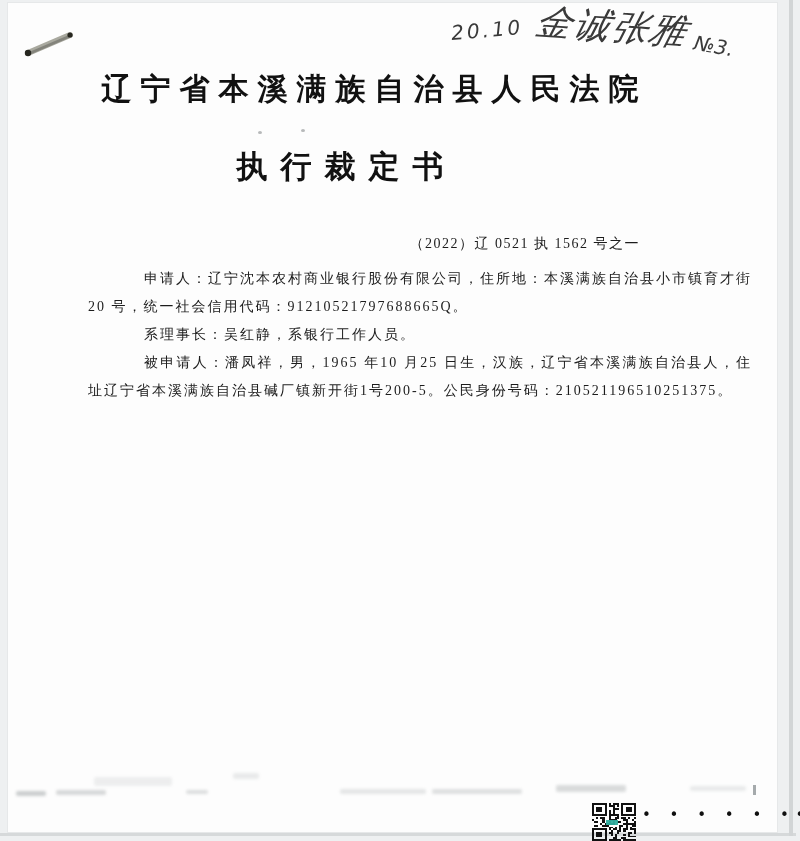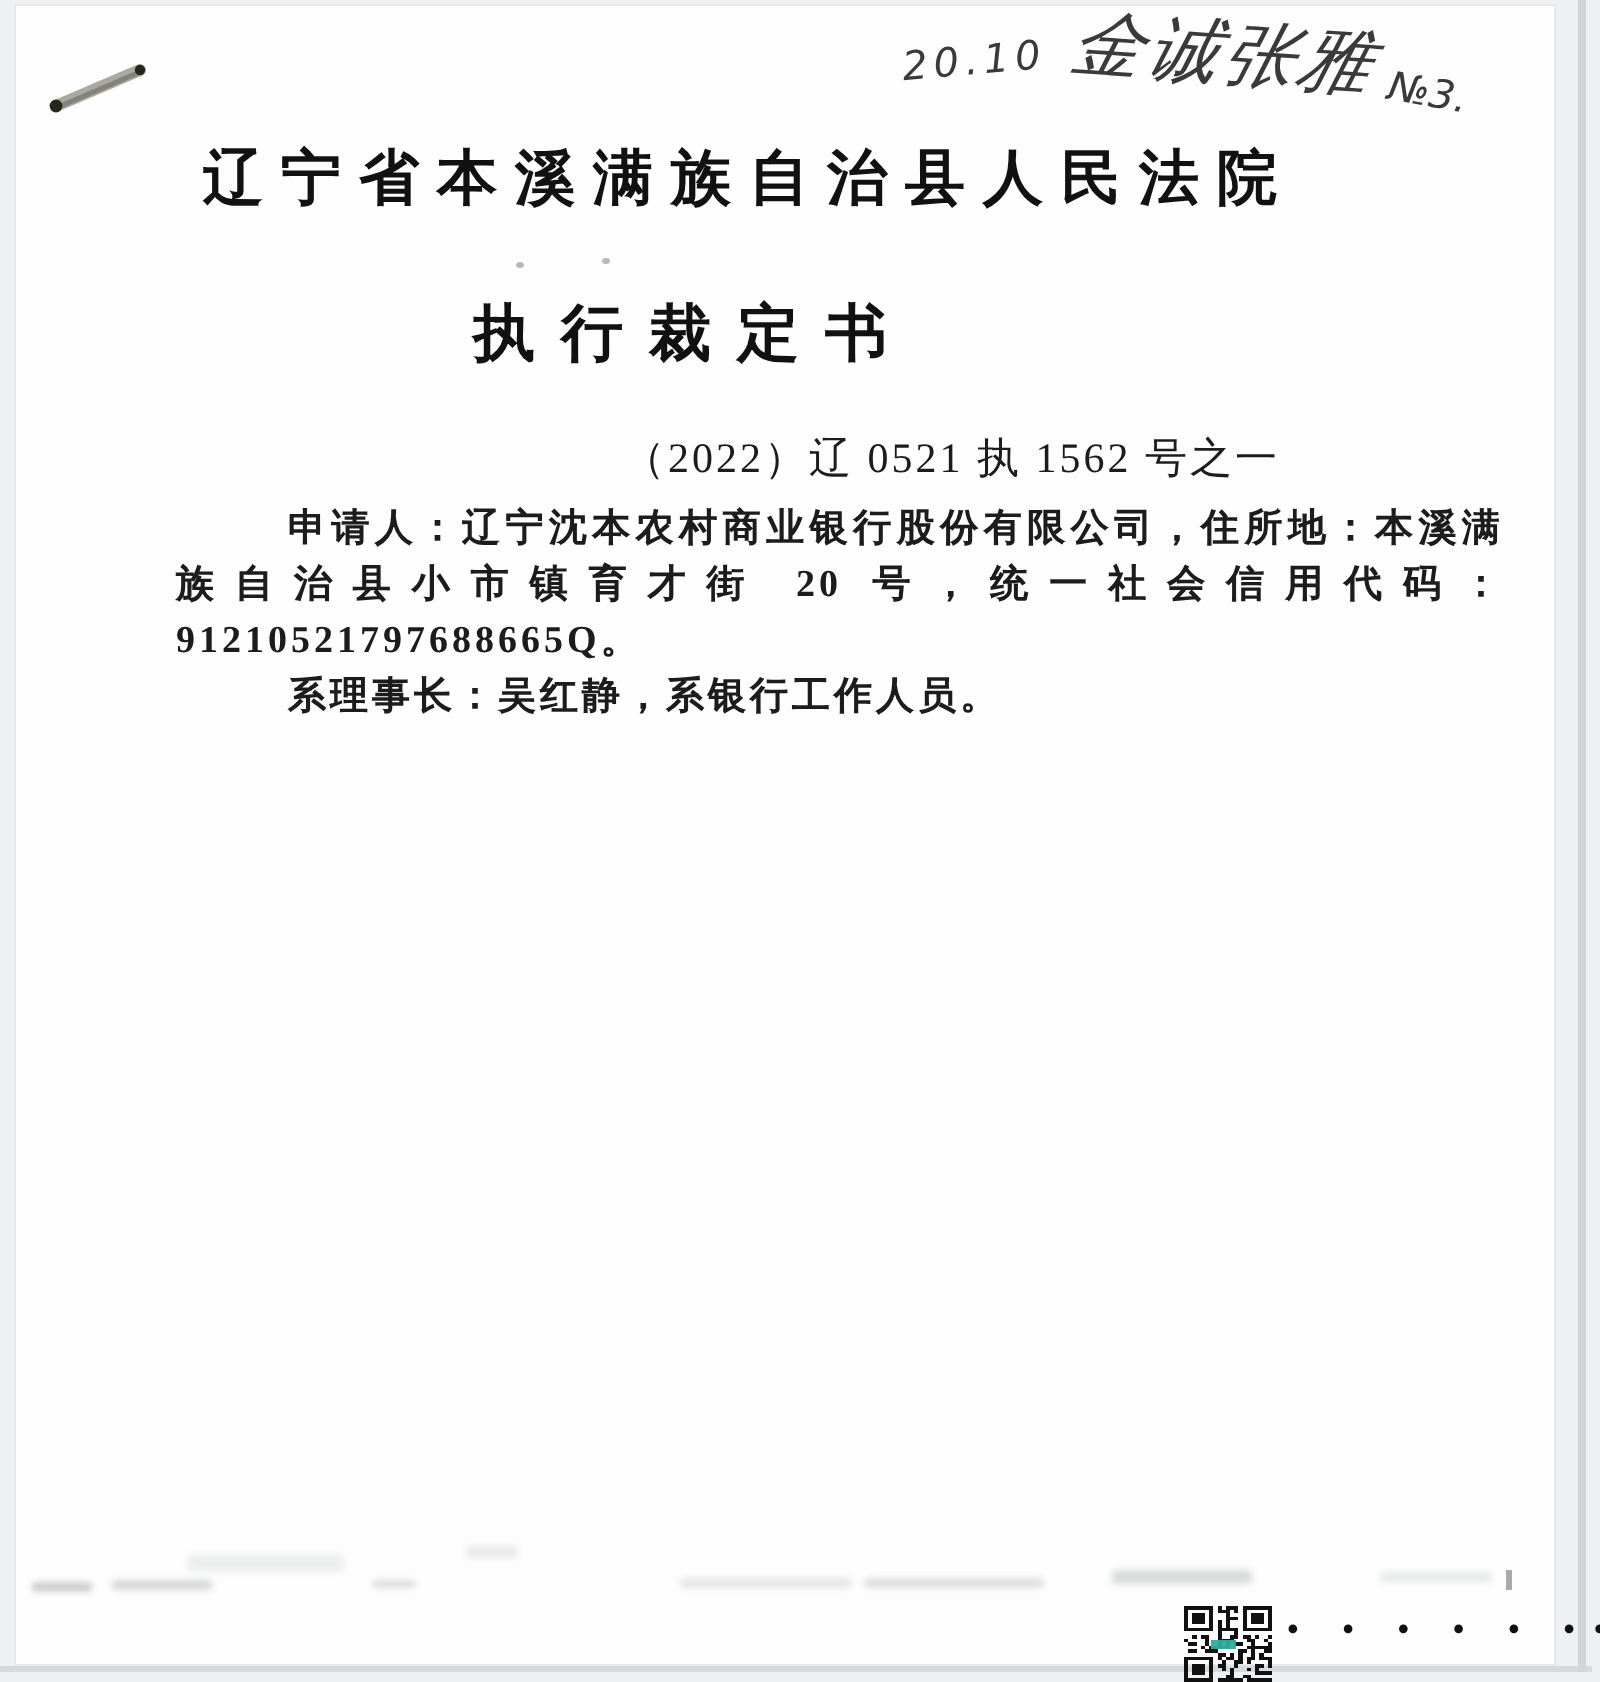--- a/index.html
+++ b/index.html
@@ -49,27 +49,27 @@
   .fdot{position:absolute;width:4px;height:3px;background:#7d8284;border-radius:50%;opacity:.55;}
   .fdot1{left:250px;top:128px;}
   .fdot2{left:293px;top:126px;}
   .title{
     position:absolute;left:0;top:143px;width:100%;margin:0;
     text-align:center;transform:translateX(-46px);
     font-size:31px;font-weight:bold;letter-spacing:13px;color:#111;
     white-space:nowrap;
   }
   .caseno{
-    position:absolute;top:212px;right:137px;
-    font-size:21px;letter-spacing:1.5px;color:var(--ink);white-space:nowrap;
+    position:absolute;top:232px;right:137px;
+    font-size:14px;letter-spacing:1.5px;color:var(--ink);white-space:nowrap;
   }
   .docbody{
-    position:absolute;left:80px;top:248px;width:664px;
-    font-size:19px;line-height:28px;letter-spacing:2px;
-    color:var(--ink);text-align:justify;font-weight:bold;
+    position:absolute;left:80px;top:262px;width:664px;
+    font-size:14px;line-height:28px;letter-spacing:2px;
+    color:var(--ink);text-align:justify;
   }
   .docbody p{margin:0;text-indent:56px;}
   .smudges i{position:absolute;display:block;background:#8f9597;border-radius:2px;filter:blur(1.5px);}
   .qr{position:absolute;left:584px;top:800px;width:44px;height:38px;}
   .qr svg{width:100%;height:100%;display:block;}
   .dotsrow{
     position:absolute;left:634px;top:803px;width:130px;
     font-family:"DejaVu Sans",sans-serif;
     font-size:15px;letter-spacing:6.5px;word-spacing:1px;color:#101010;
     white-space:nowrap;
@@ -97,20 +97,21 @@
     <div class="fdot fdot1"></div>
     <div class="fdot fdot2"></div>
 
     <h2 class="title">执行裁定书</h2>
 
     <div class="caseno">（2022）辽 0521 执 1562 号之一</div>
 
     <div class="docbody">
       <p>申请人：辽宁沈本农村商业银行股份有限公司，住所地：本溪满族自治县小市镇育才街 20 号，统一社会信用代码：91210521797688665Q。</p>
       <p>系理事长：吴红静，系银行工作人员。</p>
+      <p>被申请人：潘凤祥，男，1965 年10 月25 日生，汉族，辽宁省本溪满族自治县人，住址辽宁省本溪满族自治县碱厂镇新开街1号200-5。公民身份号码：210521196510251375。</p>
     </div>
 
     <div class="smudges">
       <i style="left:8px;  top:788px;width:30px;height:5px;opacity:.45;"></i>
       <i style="left:48px; top:787px;width:50px;height:5px;opacity:.35;"></i>
       <i style="left:86px; top:774px;width:78px;height:9px;opacity:.14;"></i>
       <i style="left:178px;top:787px;width:22px;height:4px;opacity:.30;"></i>
       <i style="left:225px;top:770px;width:26px;height:6px;opacity:.18;"></i>
       <i style="left:332px;top:786px;width:86px;height:5px;opacity:.22;"></i>
       <i style="left:424px;top:786px;width:90px;height:5px;opacity:.28;"></i>

